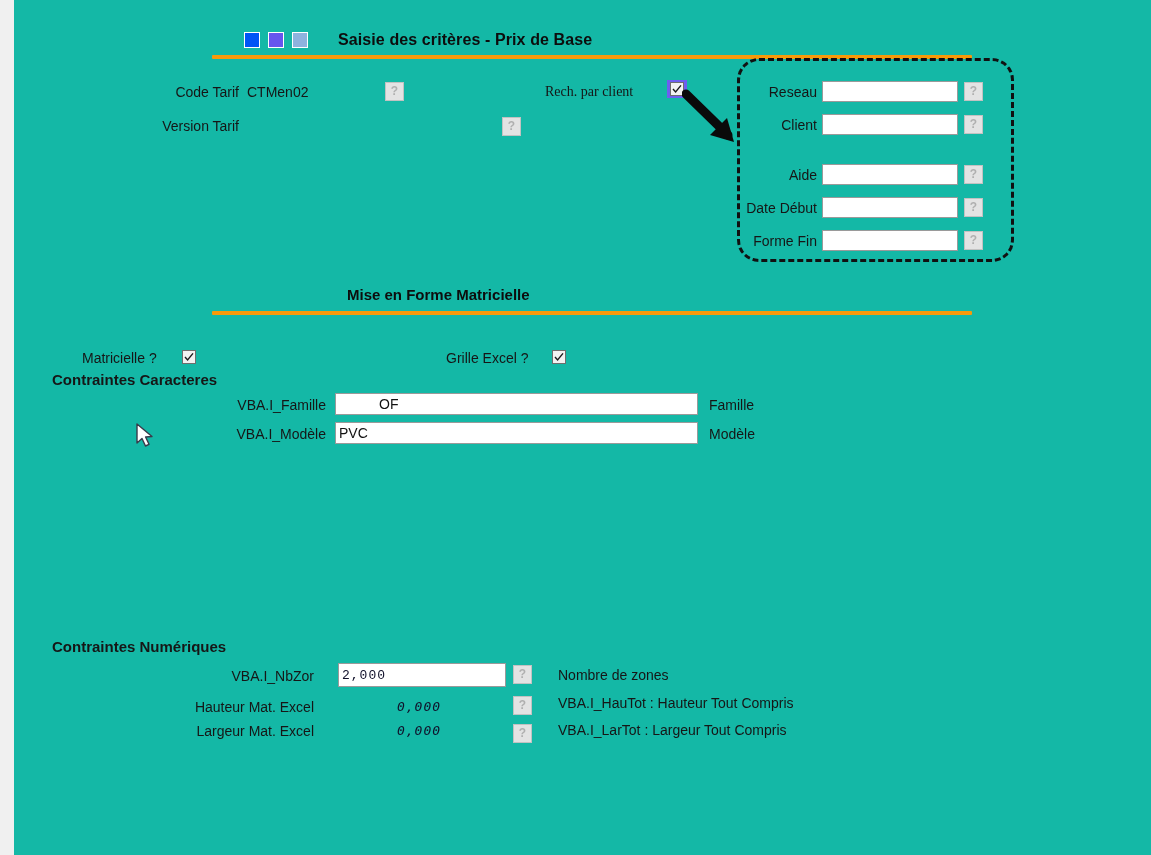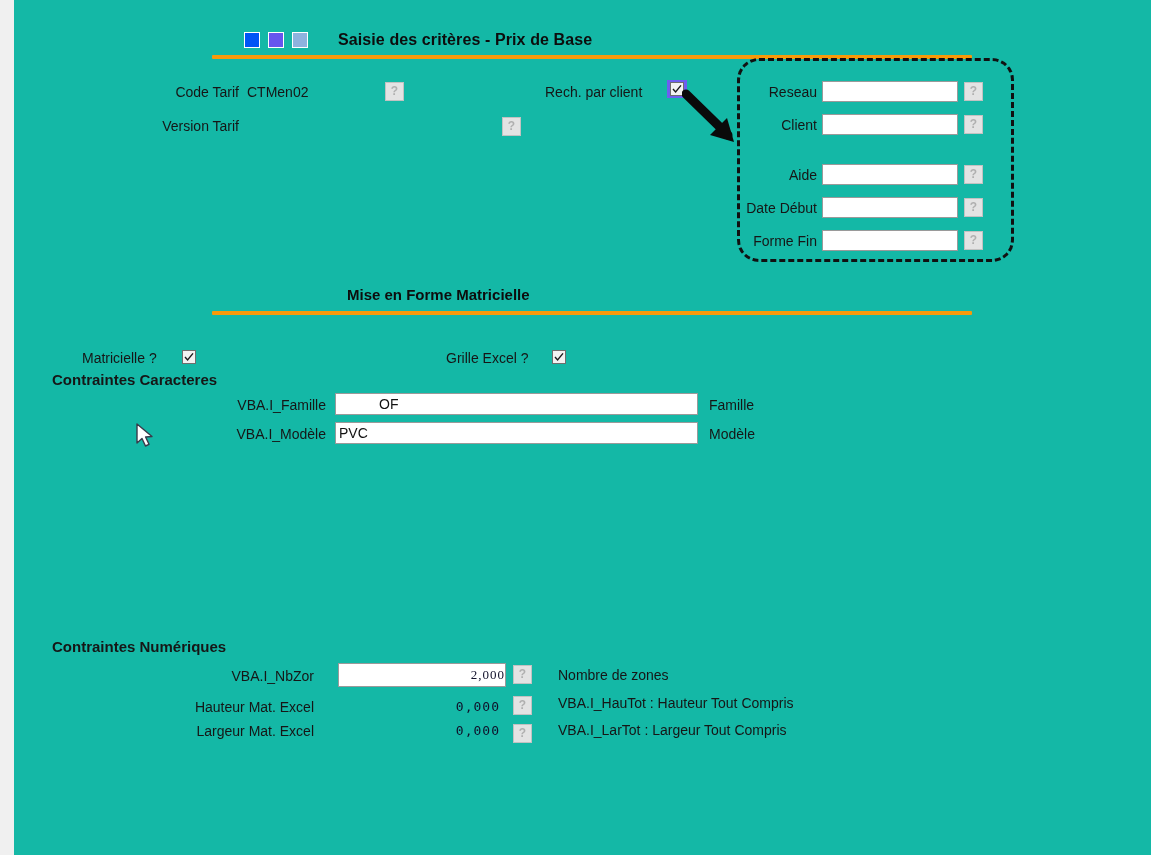--- a/index.html
+++ b/index.html
@@ -75,35 +75,35 @@
     border: 1px solid #9a9a9a;
     box-sizing: border-box;
     font-family: "Liberation Sans", sans-serif;
     font-size: 14px;
     color: #111111;
     padding: 0 3px;
     line-height: 20px;
     outline: none;
   }
   .tf.num {
-    font-family: Liberation Serif, serif;
+    font-family: Liberation Mono, monospace;
     font-size: 13px;
-    text-align: right;
     letter-spacing: 1px;
     color: #10102a;
     padding-right: 0;
   }
   .ro-num {
     position: absolute;
     font-family: "DejaVu Sans Mono", monospace;
     font-size: 13px;
     letter-spacing: 1px;
     color: #10102a;
-    text-align: right;
-    white-space: nowrap;
+    text-align: center;
+    white-space: nowrap;
+    font-style: italic;
   }
 
   
   .hbtn {
     position: absolute;
     width: 19px; height: 19px;
     background: #e3e3e3;
     border: 1px solid #c2c2c2;
     box-sizing: border-box;
     color: #b0b0b0;
@@ -162,21 +162,21 @@
 
   <div class="hrule" style="left:198px; top:55px; width:760px;"></div>
 
   <div class="lbl r" style="left:60px; top:83px; width:165px;">Code Tarif</div>
   <div class="lbl" style="left:233px; top:83px;">CTMen02</div>
   <div class="hbtn" style="left:371px; top:82px;">?</div>
 
   <div class="lbl r" style="left:60px; top:117px; width:165px;">Version Tarif</div>
   <div class="hbtn" style="left:488px; top:117px;">?</div>
 
-  <div class="lbl" style="left:531px; top:83px;">Rech. par client</div>
+  <div class="lbl" style="left:531px; top:83px;font-family:Liberation Serif, serif;">Rech. par client</div>
   <div class="cbx-focus" style="left:653px; top:80px;">
     <div class="cbx">
       <svg width="12" height="12" viewBox="0 0 12 12" aria-hidden="true">
         <path d="M2 6 L4.6 9 L10 2.4" stroke="#1a1a1a" stroke-width="1.4" fill="none"></path>
       </svg>
     </div>
   </div>
 
   <svg class="arrow" width="80" height="70" style="left:668px; top:88px;">
     <g>

